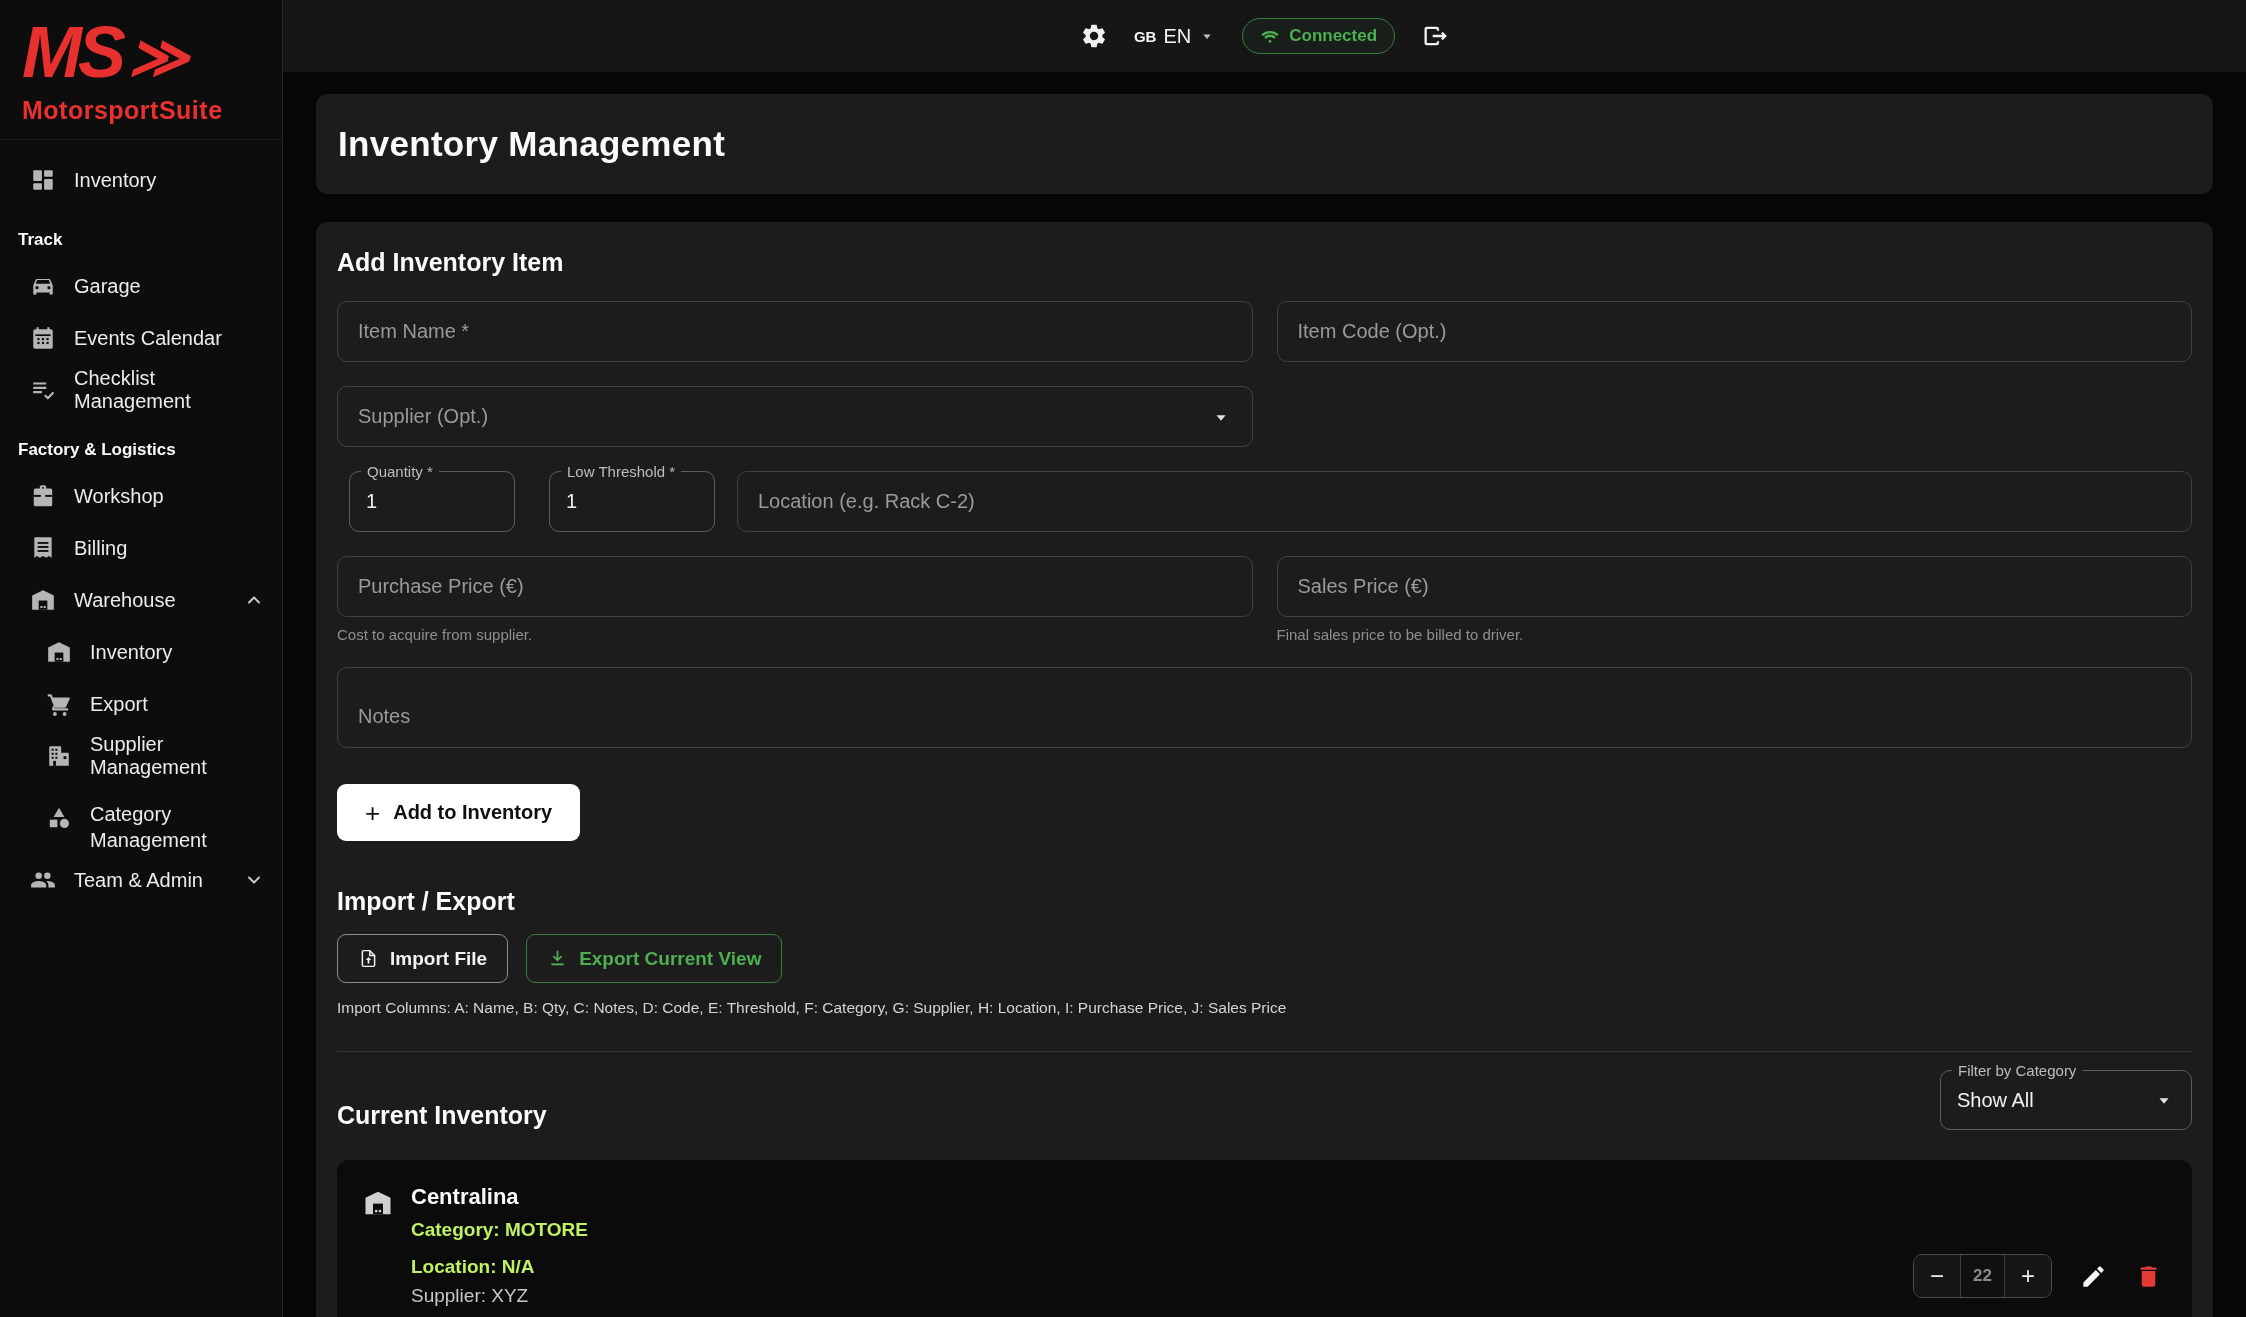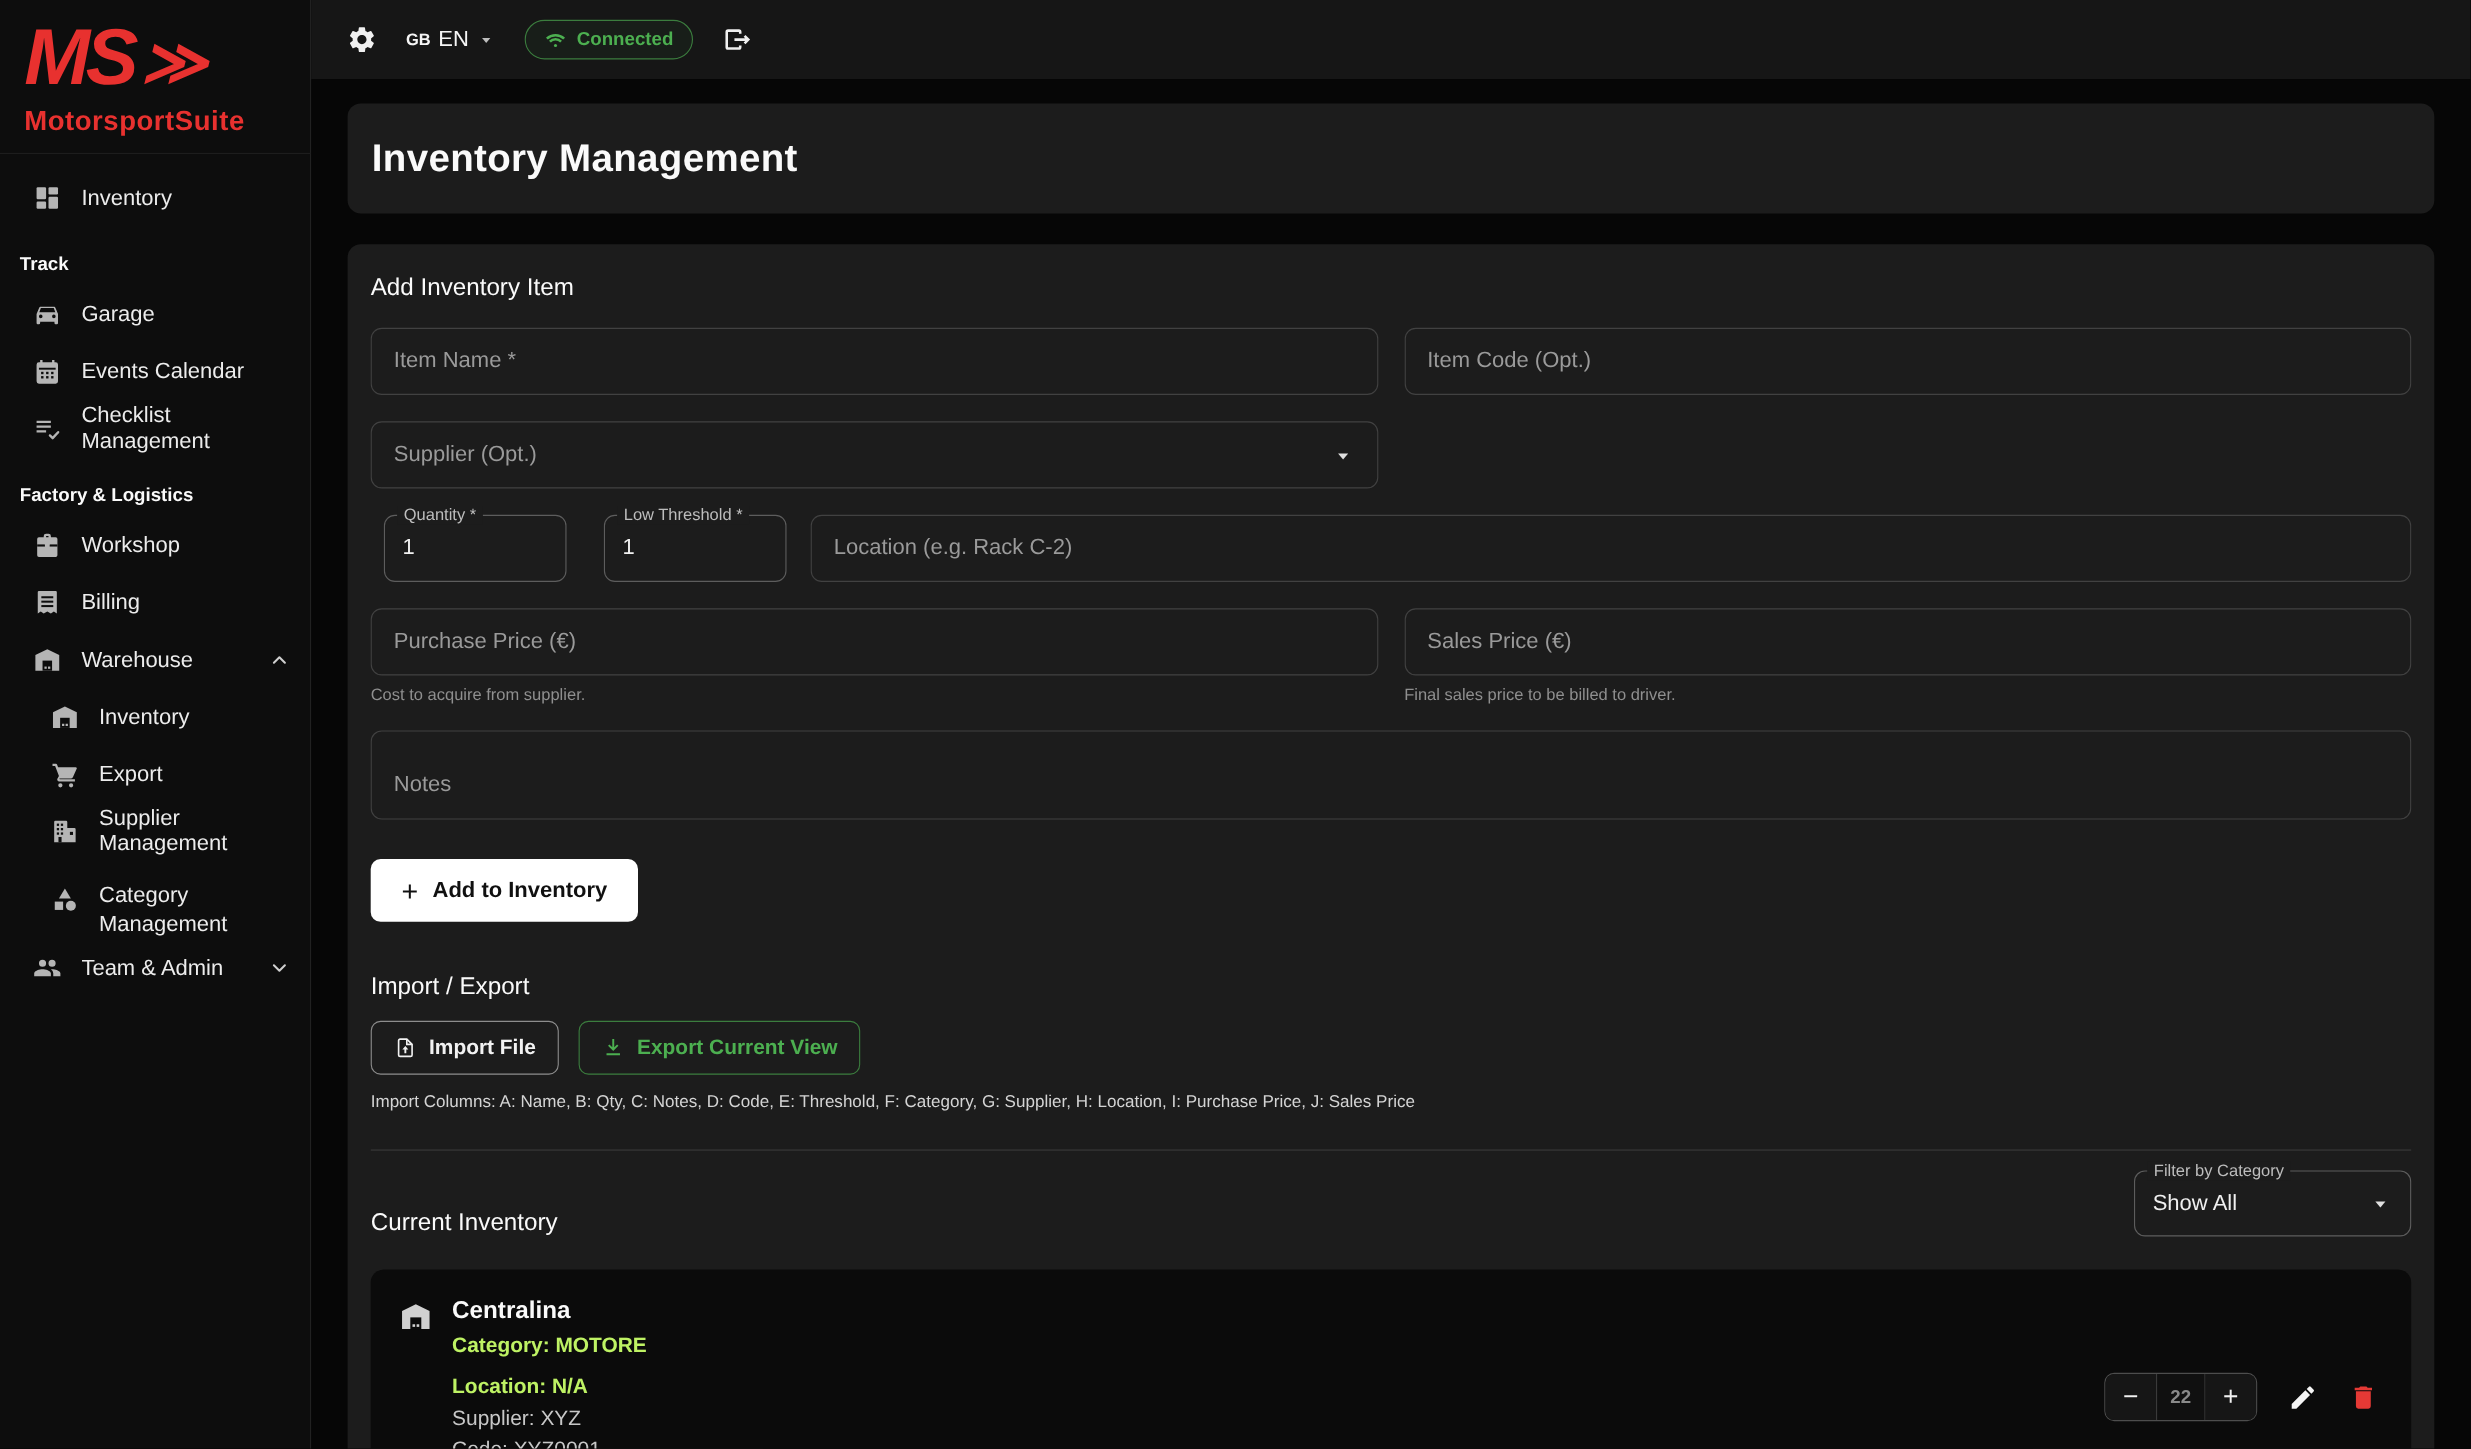--- a/index.html
+++ b/index.html
@@ -42,41 +42,41 @@
   .nav-label{margin-left:18px;font-size:20px;color:#ececec;}
   .nav-label.wrap{max-width:152px;line-height:1.3;margin-top:18px;}
   .nav-spacer{flex:1;}
   .nav-chevron{color:#cfcfcf;width:20px;height:20px;}
   .nav-chevron svg{width:20px;height:20px;}
   .section-label{font-size:17px;font-weight:bold;color:#fafafa;padding:24px 0 10px 18px;}
 
   
   .right-col{flex:1;display:flex;flex-direction:column;min-width:0;}
   .topbar{height:72px;background:var(--bg-header);display:flex;align-items:center;
-    justify-content:flex-start;gap:26px;padding:0 32px;flex-shrink:0;}
+    justify-content:center;gap:26px;padding:0 32px;flex-shrink:0;}
   .icon-btn{color:#f0f0f0;display:flex;align-items:center;cursor:pointer;}
   .icon-btn svg{width:28px;height:28px;}
   .lang-group{display:flex;align-items:center;gap:7px;cursor:pointer;}
   .lang-region{font-size:15px;font-weight:bold;color:#f5f5f5;}
   .lang-code{font-size:20px;color:#f5f5f5;}
   .lang-caret{color:#bdbdbd;display:flex;}
   .lang-caret svg{width:18px;height:18px;}
   .conn-pill{display:flex;align-items:center;gap:9px;border:1.5px solid var(--green-border);
     border-radius:999px;padding:7px 17px;background:rgba(76,175,80,0.06);}
   .conn-pill svg{width:20px;height:20px;color:var(--green);}
   .conn-label{color:var(--green);font-size:17px;font-weight:bold;}
 
   .main{flex:1;background:var(--bg-main);padding:22px 33px;overflow:hidden;}
 
   .card{background:var(--bg-card);border-radius:12px;}
   .title-card{padding:30px 22px;margin-bottom:28px;}
   .page-title{font-size:35px;font-weight:bold;color:#fafafa;letter-spacing:0.3px;}
 
   .form-card{padding:26px 21px 28px 21px;}
-  .card-h2{font-size:22px;font-weight:normal;color:#fafafa;}
+  .card-h2{font-size:25px;font-weight:bold;color:#fafafa;}
   .mb24{margin-bottom:24px;}
   .grid2{display:grid;grid-template-columns:1fr 1fr;gap:24px;}
 
   .field{position:relative;height:61px;border:1px solid var(--border-input);border-radius:10px;
     display:flex;align-items:center;padding:0 20px;background:transparent;width:100%;}
   .field input{width:100%;height:100%;background:transparent;border:none;outline:none;
     color:#f0f0f0;font-size:20px;font-family:"Liberation Sans",sans-serif;}
   .field input::placeholder{color:var(--placeholder);opacity:1;}
   .select-field{justify-content:space-between;cursor:pointer;}
   .select-value{font-size:20px;color:var(--placeholder);}

